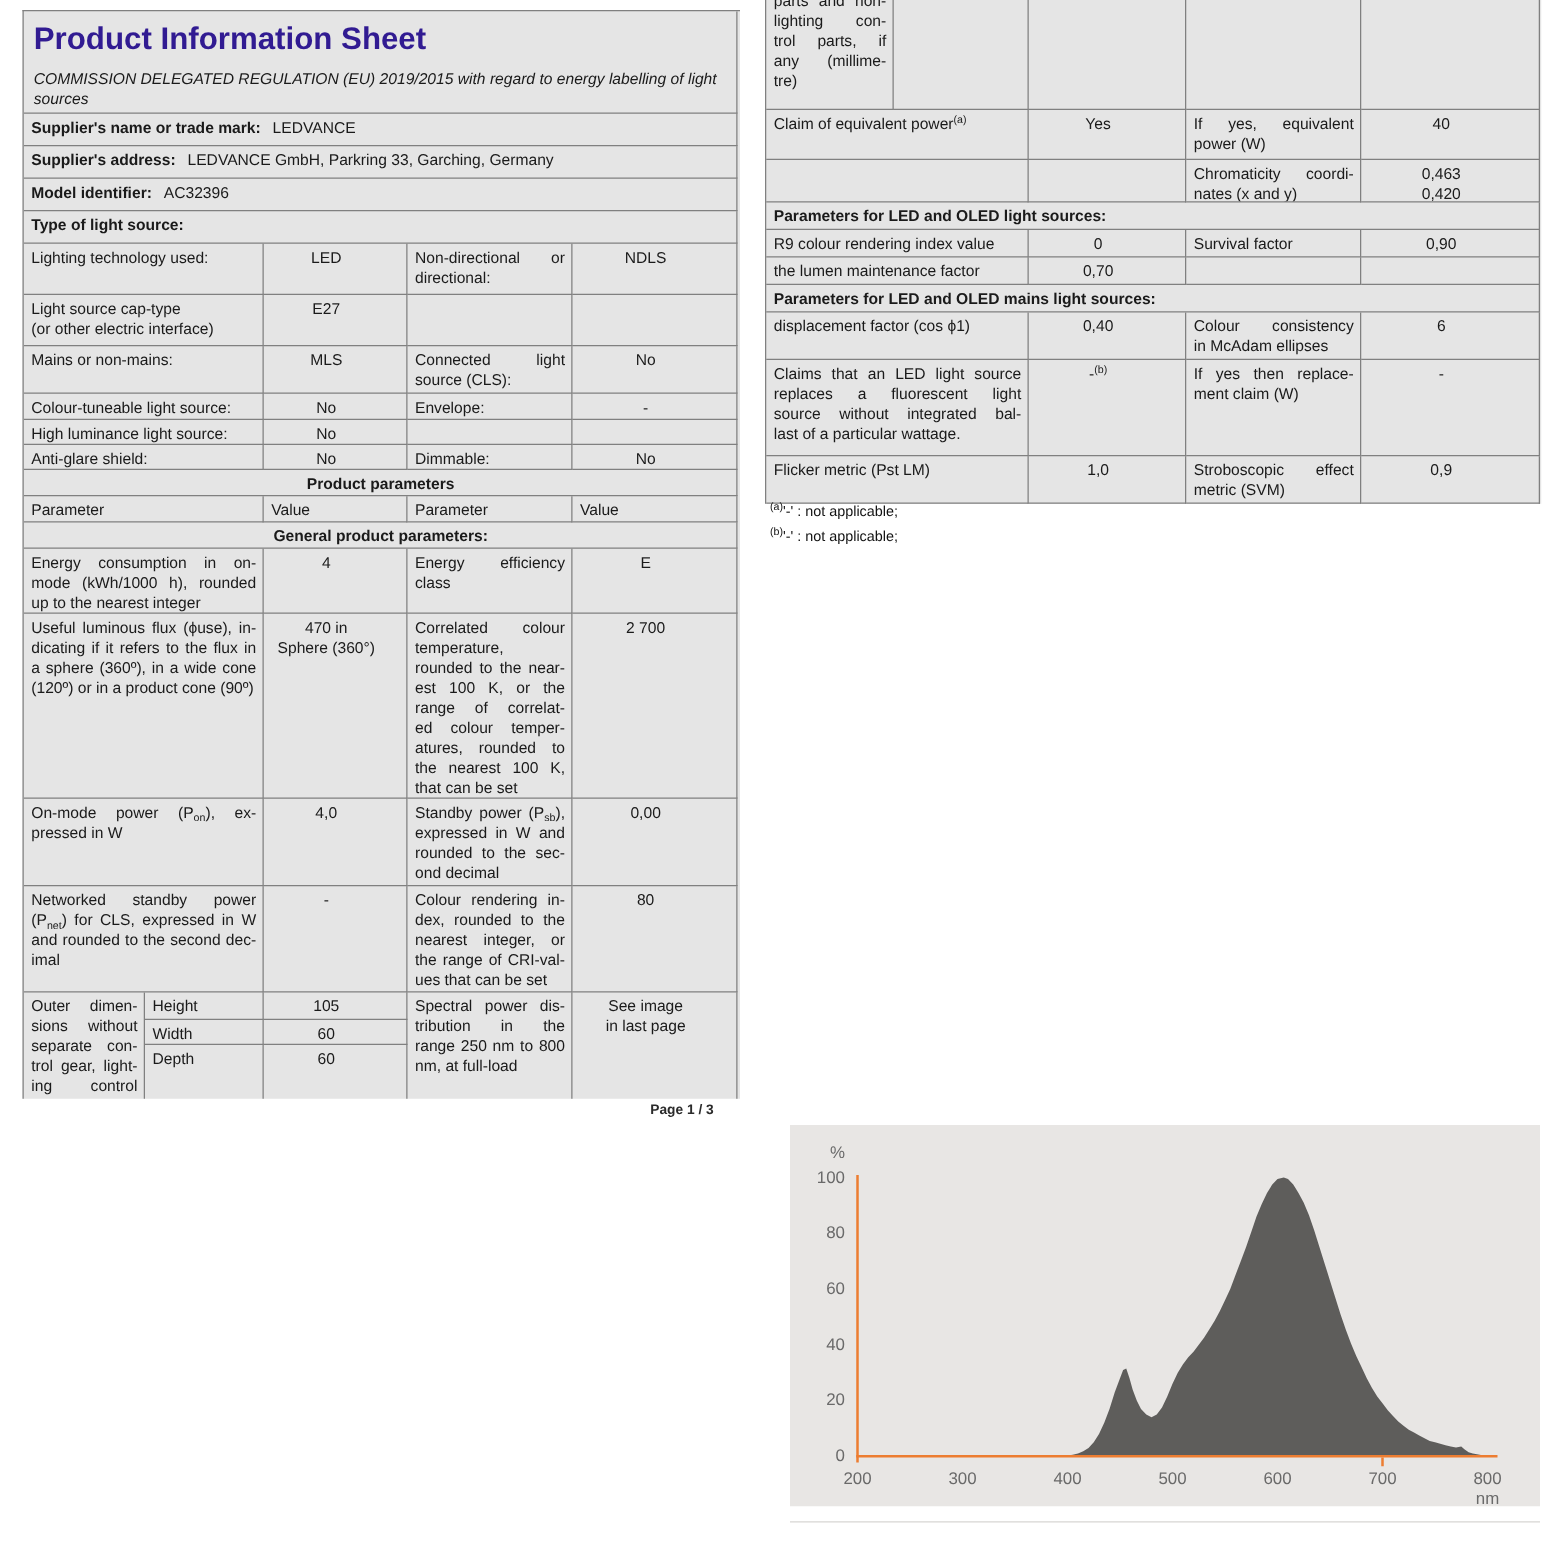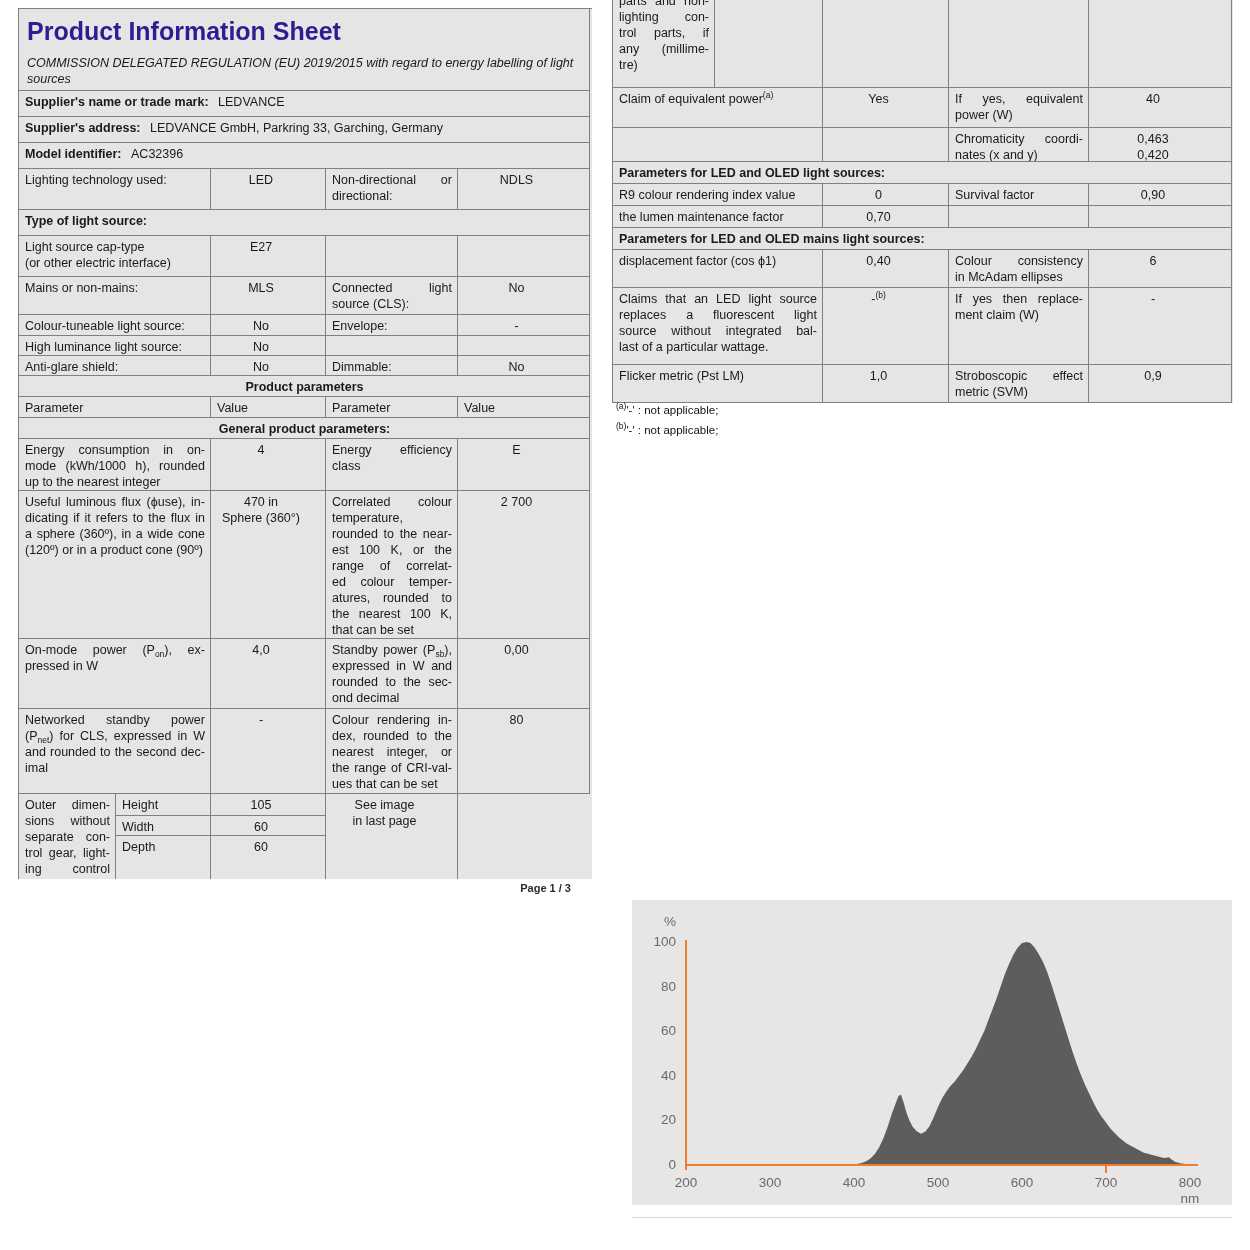--- a/index.html
+++ b/index.html
@@ -58,38 +58,38 @@
       <span class="b">Supplier's address:</span>
       <span style="margin-left:6px">LEDVANCE GmbH, Parkring 33, Garching, Germany</span>
     </div>
   </div>
   <div class="tr" style="height:26px">
     <div class="td lfull">
       <span class="b">Model identifier:</span>
       <span style="margin-left:6px">AC32396</span>
     </div>
   </div>
+  <div class="tr" style="height:26px">
+    <div class="td lfull b">Type of light source:</div>
+  </div>
+
   <div class="tr" style="height:41px">
     <div class="td lc1">
         <div class="">Lighting technology used:</div>
       </div>
     <div class="td lc2 v">
         <div class="">LED</div>
       </div>
     <div class="td lc3">
         <div class="jl">Non-directional or</div>
         <div class="">directional:</div>
       </div>
     <div class="td lc4 v">
         <div class="">NDLS</div>
       </div>
-  </div>
-
-  <div class="tr" style="height:26px">
-    <div class="td lfull b">Type of light source:</div>
   </div>
   <div class="tr" style="height:41px">
     <div class="td lc1">
         <div class="">Light source cap-type</div>
         <div class="">(or other electric interface)</div>
       </div>
     <div class="td lc2 v">
         <div class="">E27</div>
       </div>
     <div class="td lc3">
@@ -281,20 +281,26 @@
       </div>
       <div class="tr" style="height:50px">
         <div class="td dl nb">
             <div class="">Depth</div>
           </div>
         <div class="td dv v nb">
             <div class="">60</div>
           </div>
       </div>
     </div>
+    <div class="td lc3 nb">
+        <div class="jl">Spectral power dis-</div>
+        <div class="jl">tribution in the</div>
+        <div class="jl">range 250 nm to 800</div>
+        <div class="">nm, at full-load</div>
+      </div>
     <div class="td lc4 v nb">
         <div class="">See image</div>
         <div class="">in last page</div>
       </div>
   </div>
 </div>
 
 <div class="pagenum">Page 1 / 3</div>
 
 <div class="tbl no-top" style="left:612px;top:0;width:620px;">

